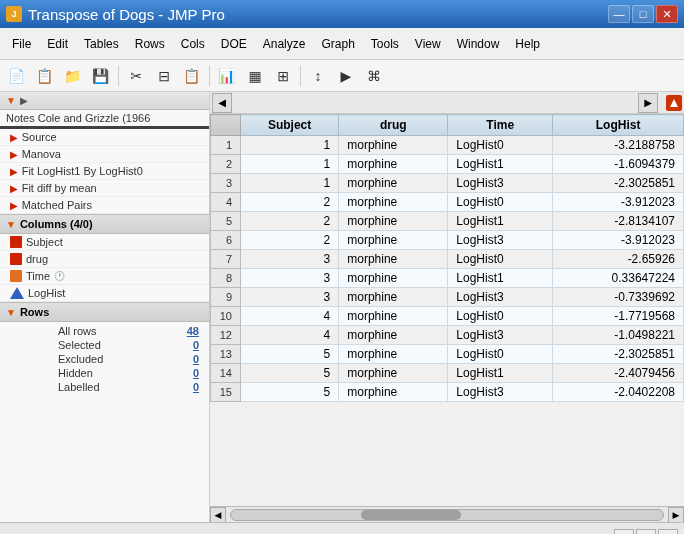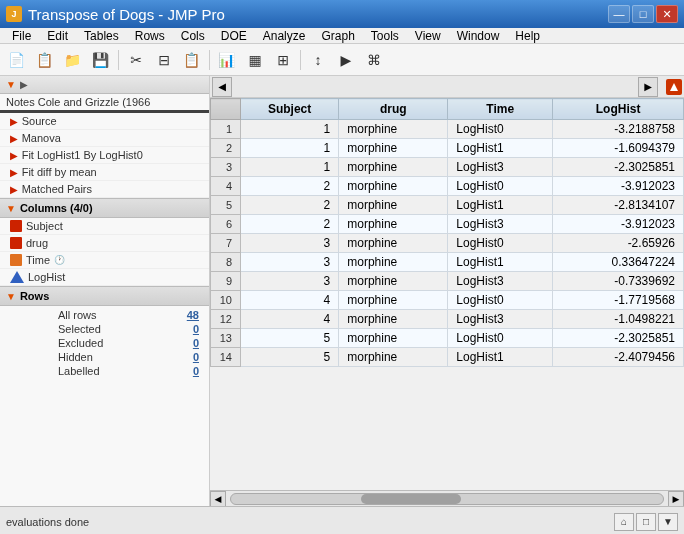--- a/index.html
+++ b/index.html
@@ -57,21 +57,21 @@
       justify-content: center;
       cursor: pointer;
       border-radius: 2px;
     }
     .title-btn.close { background: #c0392b; }
 
     
     .menu-bar {
       background: #f0f0f0;
       border-bottom: 1px solid #ccc;
-      height: 16px;
+      height: 32px;
       display: flex;
       align-items: center;
       padding: 0 4px;
     }
     .menu-item {
       padding: 2px 8px;
       cursor: pointer;
       font-size: 12px;
       color: #000;
       border-radius: 2px;
@@ -601,20 +601,27 @@
               <td class="text-cell">LogHist0</td>
               <td>-2.3025851</td>
             </tr>
             <tr>
               <td class="row-num">14</td>
               <td>5</td>
               <td class="text-cell">morphine</td>
               <td class="text-cell">LogHist1</td>
               <td>-2.4079456</td>
             </tr>
+            <tr>
+              <td class="row-num">15</td>
+              <td>5</td>
+              <td class="text-cell">morphine</td>
+              <td class="text-cell">LogHist3</td>
+              <td>-2.0402208</td>
+            </tr>
           </tbody>
       </table>
     </div>
 
     <div class="h-scroll-area">
       <div style="width:16px;height:16px;border:1px solid #aaa;background:#e0e0e0;display:flex;align-items:center;justify-content:center;cursor:pointer;font-size:9px;">◀</div>
       <div class="h-scroll-track">
         <div class="h-scroll-thumb"></div>
       </div>
       <div style="width:16px;height:16px;border:1px solid #aaa;background:#e0e0e0;display:flex;align-items:center;justify-content:center;cursor:pointer;font-size:9px;">▶</div>

